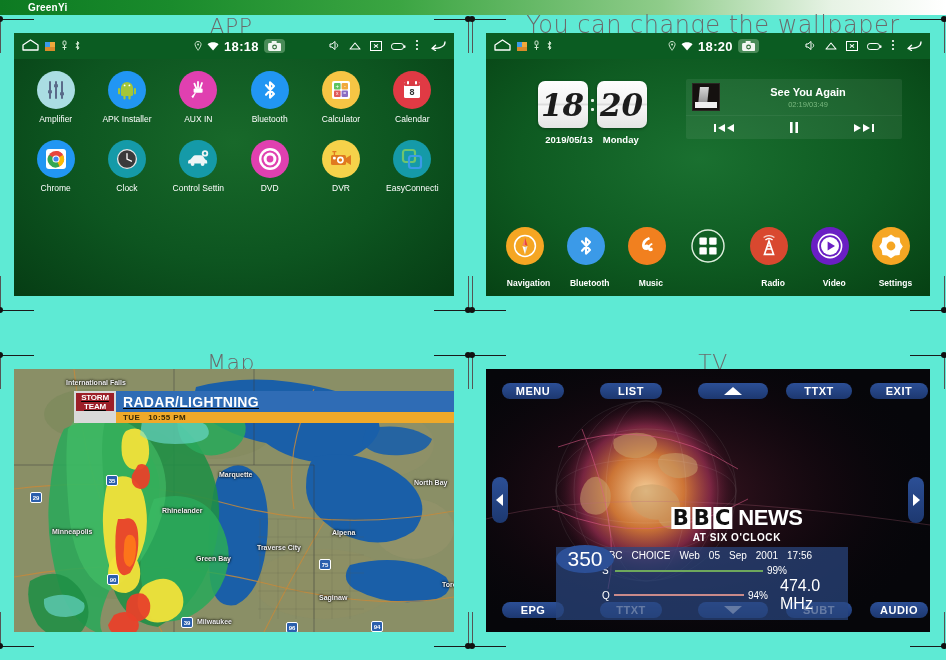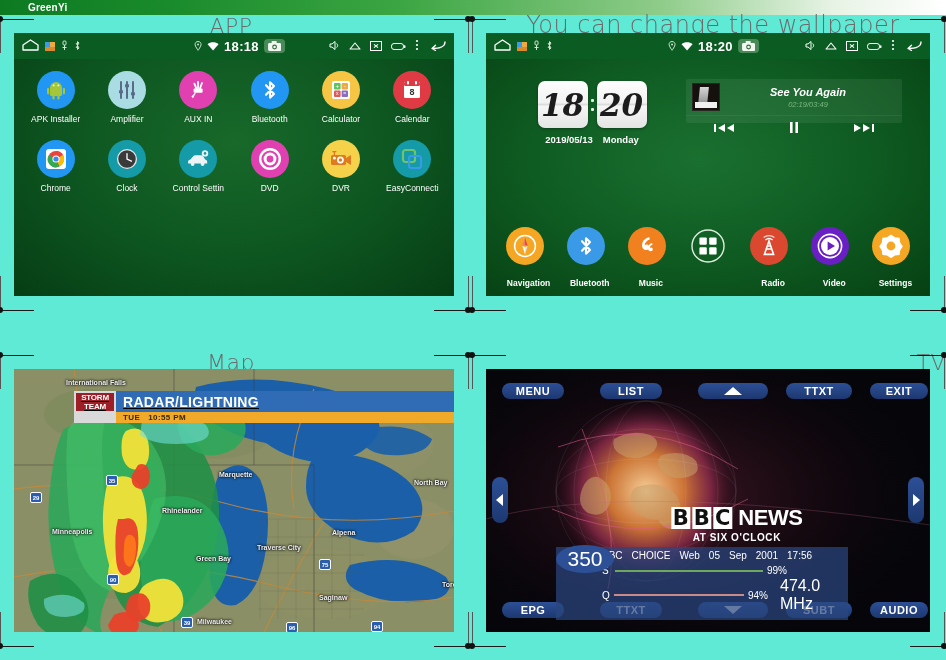--- a/index.html
+++ b/index.html
@@ -27,21 +27,21 @@
   .panel-title {
     position: absolute; text-align: center;
     font-family: "DejaVu Sans", sans-serif;
     font-weight: 300; color: #6b6b6b;
     letter-spacing: 0.5px;
     white-space: nowrap;
   }
   #t-app   { left: 0px;   top: 14px;  width: 462px; font-size: 22px; }
   #t-wall  { left: 480px; top: 11px;  width: 466px; font-size: 24px; }
   #t-map   { left: 0px;   top: 350px; width: 462px; font-size: 22px; }
-  #t-tv    { left: 480px; top: 350px; width: 466px; font-size: 22px; text-align: right; }
+  #t-tv    { left: 480px; top: 350px; width: 466px; font-size: 22px; }
 
   
   .mark { position: absolute; }
   .mark .arm-h { position: absolute; height: 1px; background: #1a1a1a; }
   .mark .arm-v { position: absolute; width: 1px; background: #555; }
   .mark .dot { position: absolute; width: 6px; height: 6px; border-radius: 50%; background: #111; }
 
   
   .screen {
     position: absolute; overflow: hidden;
@@ -102,22 +102,22 @@
     box-shadow: 0 1px 3px rgba(0,0,0,.35);
   }
   .flipcolon { display: flex; flex-direction: column; gap: 6px; }
   .flipcolon i { display: block; width: 3px; height: 3px; background: #e8f2e8; border-radius: 1px; }
   .clockmeta {
     margin-top: 6px; text-align: center; color: #fff; font-size: 9.5px;
     display: flex; justify-content: center; gap: 10px; font-weight: 600;
   }
 
   .musicwidget {
-    position: absolute; left: 200px; top: 20px; width: 216px; height: 44px;
-    background: rgba(255,255,255,.07); border-radius: 2px; font-style: italic;
+    position: absolute; left: 200px; top: 20px; width: 216px; height: 60px;
+    background: rgba(255,255,255,.07); border-radius: 2px;
   }
   .mw-top { display: flex; align-items: center; height: 36px; padding: 0 6px; }
   .albumart {
     width: 28px; height: 28px; background: #15110f; border: 1px solid #2a2622;
     position: relative; overflow: hidden; flex: 0 0 auto;
   }
   .albumart::before {
     content: ""; position: absolute; left: 6px; top: 3px; width: 9px; height: 18px;
     background: linear-gradient(to bottom,#d8d8d8,#8a8a8a); transform: skewX(-6deg);
   }
@@ -405,55 +405,55 @@
         <span class="ico">
           <svg width="18" height="11" viewBox="0 0 18 11">
               <path d="M17 2 C17 7 12 8.5 4 8.5 M4 8.5 L7.5 5.2 M4 8.5 L7.5 10.5" fill="none" stroke="#fff" stroke-width="1.3" stroke-linecap="round"></path>
             </svg>
         </span>
       </div>
     </div>
 
     <div class="appwall">
       <div class="appgrid" id="appgrid">
-          <div class="appcell">
-            <div class="appicon" style="background: rgb(33, 150, 243);">
-              <span style="display: flex; align-items: center; justify-content: center;">
-                <svg width="20" height="20" viewBox="0 0 20 20">
-                  <path d="M4 8 h12 v6.5 a1.6 1.6 0 0 1 -1.6 1.6 h-8.8 A1.6 1.6 0 0 1 4 14.5 Z" fill="#a4c639"></path>
-        <path d="M4 8 a6 6 0 0 1 12 0 Z" fill="#a4c639"></path>
-                  <circle cx="7.6" cy="5.4" r=".9" fill="#fff"></circle>
-                  <circle cx="12.4" cy="5.4" r=".9" fill="#fff"></circle>
-        <rect x="1" y="8" width="2.2" height="6.4" rx="1.1" fill="#a4c639"></rect>
-                  <rect x="16.8" y="8" width="2.2" height="6.4" rx="1.1" fill="#a4c639"></rect>
-        <rect x="6.4" y="15.4" width="2.2" height="4.2" rx="1.1" fill="#a4c639"></rect>
-                  <rect x="11.4" y="15.4" width="2.2" height="4.2" rx="1.1" fill="#a4c639"></rect>
-                </svg>
-              </span>
-            </div>
-            <div class="applabel">APK Installer</div>
-          </div>
           <div class="appcell">
             <div class="appicon" style="background: rgb(170, 221, 227);">
               <span style="display: flex; align-items: center; justify-content: center;">
                 <svg width="22" height="22" viewBox="0 0 22 22">
                   <g stroke="#5a6b8a" stroke-width="2" stroke-linecap="round">
         <path d="M5 3 L5 19"></path>
                     <path d="M11 3 L11 19"></path>
                     <path d="M17 3 L17 19"></path>
                   </g>
         <g fill="#5a6b8a">
                     <rect x="3" y="11" width="4" height="3.4" rx="1.2"></rect>
                     <rect x="9" y="5" width="4" height="3.4" rx="1.2"></rect>
                     <rect x="15" y="13" width="4" height="3.4" rx="1.2"></rect>
                   </g>
                 </svg>
               </span>
             </div>
             <div class="applabel">Amplifier</div>
+          </div>
+          <div class="appcell">
+            <div class="appicon" style="background: rgb(33, 150, 243);">
+              <span style="display: flex; align-items: center; justify-content: center;">
+                <svg width="20" height="20" viewBox="0 0 20 20">
+                  <path d="M4 8 h12 v6.5 a1.6 1.6 0 0 1 -1.6 1.6 h-8.8 A1.6 1.6 0 0 1 4 14.5 Z" fill="#a4c639"></path>
+        <path d="M4 8 a6 6 0 0 1 12 0 Z" fill="#a4c639"></path>
+                  <circle cx="7.6" cy="5.4" r=".9" fill="#fff"></circle>
+                  <circle cx="12.4" cy="5.4" r=".9" fill="#fff"></circle>
+        <rect x="1" y="8" width="2.2" height="6.4" rx="1.1" fill="#a4c639"></rect>
+                  <rect x="16.8" y="8" width="2.2" height="6.4" rx="1.1" fill="#a4c639"></rect>
+        <rect x="6.4" y="15.4" width="2.2" height="4.2" rx="1.1" fill="#a4c639"></rect>
+                  <rect x="11.4" y="15.4" width="2.2" height="4.2" rx="1.1" fill="#a4c639"></rect>
+                </svg>
+              </span>
+            </div>
+            <div class="applabel">APK Installer</div>
           </div>
           <div class="appcell">
             <div class="appicon" style="background: rgb(224, 64, 176);">
               <span style="display: flex; align-items: center; justify-content: center;">
                 <svg width="22" height="22" viewBox="0 0 22 22">
                   <g stroke="#fff" stroke-width="1.8" stroke-linecap="round">
                     <path d="M11 3 L11 9"></path>
                     <path d="M15 4 L13 9.4"></path>
                     <path d="M7.4 4.6 L9.4 9.6"></path>
                   </g>

